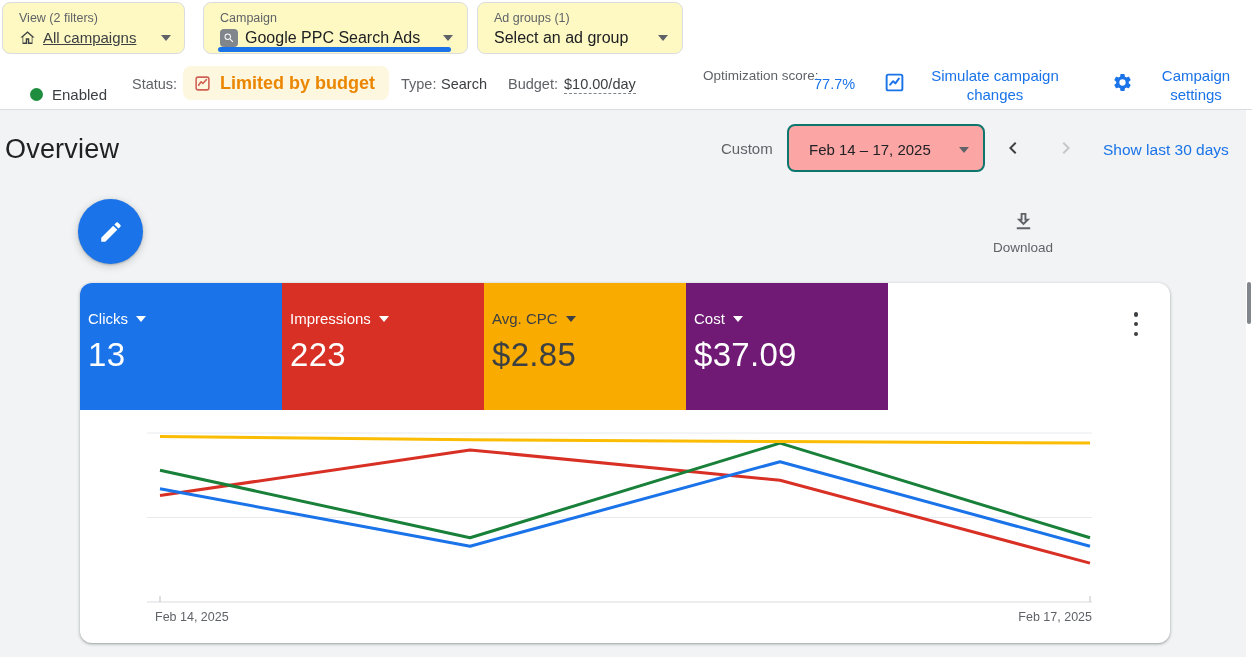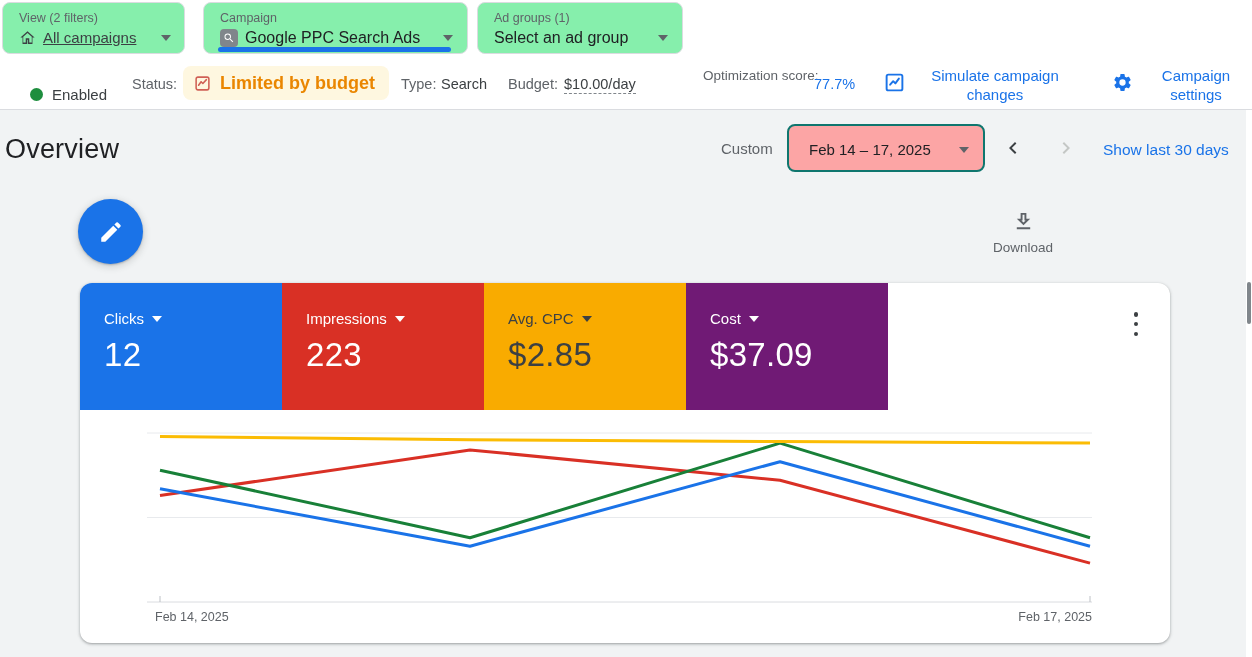--- a/index.html
+++ b/index.html
@@ -3,21 +3,21 @@
 <meta charset="utf-8">
 <style>
   * { margin:0; padding:0; box-sizing:border-box; }
   html,body { width:1252px; height:657px; }
   body { font-family:"Liberation Sans","DejaVu Sans",sans-serif; background:#fff; overflow:hidden; }
   #app { position:relative; width:1252px; height:657px; background:#f1f3f4; }
 
   
   .header { position:absolute; left:0; top:0; width:1252px; height:110px; background:#fff; border-bottom:1px solid #dadce0; z-index:2; }
 
-  .filter-box { position:absolute; top:2px; height:52px; background:#86efac; border:1px solid #dadce0; border-radius:8px; cursor:pointer;text-align:center; }
+  .filter-box { position:absolute; top:2px; height:52px; background:#fef9c3; border:1px solid #dadce0; border-radius:8px; cursor:pointer;text-align:center; }
   .filter-box .fb-label { position:absolute; left:16px; top:8px; font-size:12.5px; color:#5f6368; white-space:nowrap; }
   .filter-box .fb-row { position:absolute; left:16px; top:26px; display:flex; align-items:center; gap:7px; white-space:nowrap; }
   .fb-caret { position:absolute; top:32px; width:0; height:0; border-left:5px solid transparent; border-right:5px solid transparent; border-top:6px solid #5f6368; }
   #view-box { left:2px; width:183px; }
   #campaign-box { left:203px; width:265px; }
   #adgroup-box { left:477px; width:206px; }
   .fb-value { font-size:15px; color:#202124; }
   #view-box .fb-value { text-decoration:underline; font-weight:500; color:#3c4043; }
   #campaign-box .fb-value, #adgroup-box .fb-value { font-size:16px; }
   .campaign-underline { position:absolute; left:14px; right:16px; bottom:1px; height:5px; border-radius:3px; background:#1a73e8; }
@@ -55,21 +55,21 @@
   
   .edit-fab { position:absolute; left:78px; top:199px; width:65px; height:65px; border-radius:50%; background:#1a73e8; display:flex; align-items:center; justify-content:center; box-shadow:0 1px 2px rgba(60,64,67,.3), 0 2px 6px 2px rgba(60,64,67,.15); cursor:pointer; }
   .tool-btn { position:absolute; top:210px; width:90px; text-align:center; cursor:pointer; color:#5f6368; }
   #download-btn { left:978px; }
   #feedback-btn { left:1083px; }
   .tool-btn .tb-label { margin-top:3px; font-size:13.5px; }
 
   
   .card { position:absolute; left:80px; top:283px; width:1090px; height:360px; background:#fff; border-radius:12px; box-shadow:0 1px 2px rgba(60,64,67,.3), 0 1px 3px 1px rgba(60,64,67,.15); }
   .metric-strip { position:absolute; left:0; top:0; height:127px; display:flex; }
-  .metric-block { width:202px; height:127px; padding:27px 0 0 24px; cursor:pointer; }
+  .metric-block { width:202px; height:127px; padding:27px 0 0 8px; cursor:pointer; }
   .metric-block:first-child { border-top-left-radius:12px; }
   .m-label { font-size:15px; font-weight:500; display:flex; align-items:center; gap:8px; }
   .m-caret { width:0; height:0; border-left:5px solid transparent; border-right:5px solid transparent; border-top:6px solid currentColor; }
   .m-value { margin-top:9px; font-size:33px; letter-spacing:0.3px; }
   .kebab { position:absolute; left:1046px; top:27px; width:20px; height:28px; display:flex; flex-direction:column; align-items:center; justify-content:space-between; padding:2px 0; cursor:pointer; }
   .kebab span { width:4.5px; height:4.5px; border-radius:50%; background:#3c4043; }
   .chart-wrap { position:absolute; left:67px; top:142px; width:945px; height:185px; }
   .axis-label { position:absolute; font-size:12.5px; color:#5f6368; top:327px; }
   #axis-label-left { left:75px; }
   #axis-label-right { right:78px;text-align:right; }
@@ -203,21 +203,21 @@
 
 
   <div class="card">
 
     <div class="metric-strip">
       <div class="metric-block" style="background: rgb(26, 115, 232); color: rgb(255, 255, 255);">
         <div class="m-label">
             <span>Clicks</span>
             <span class="m-caret"></span>
           </div>
-        <div class="m-value">12</div>
+        <div class="m-value">13</div>
       </div>
       <div class="metric-block" style="background: rgb(217, 48, 37); color: rgb(255, 255, 255);">
         <div class="m-label">
             <span>Impressions</span>
             <span class="m-caret"></span>
           </div>
         <div class="m-value">223</div>
       </div>
       <div class="metric-block" style="background: rgb(249, 171, 0); color: rgb(60, 64, 67);">
         <div class="m-label">

